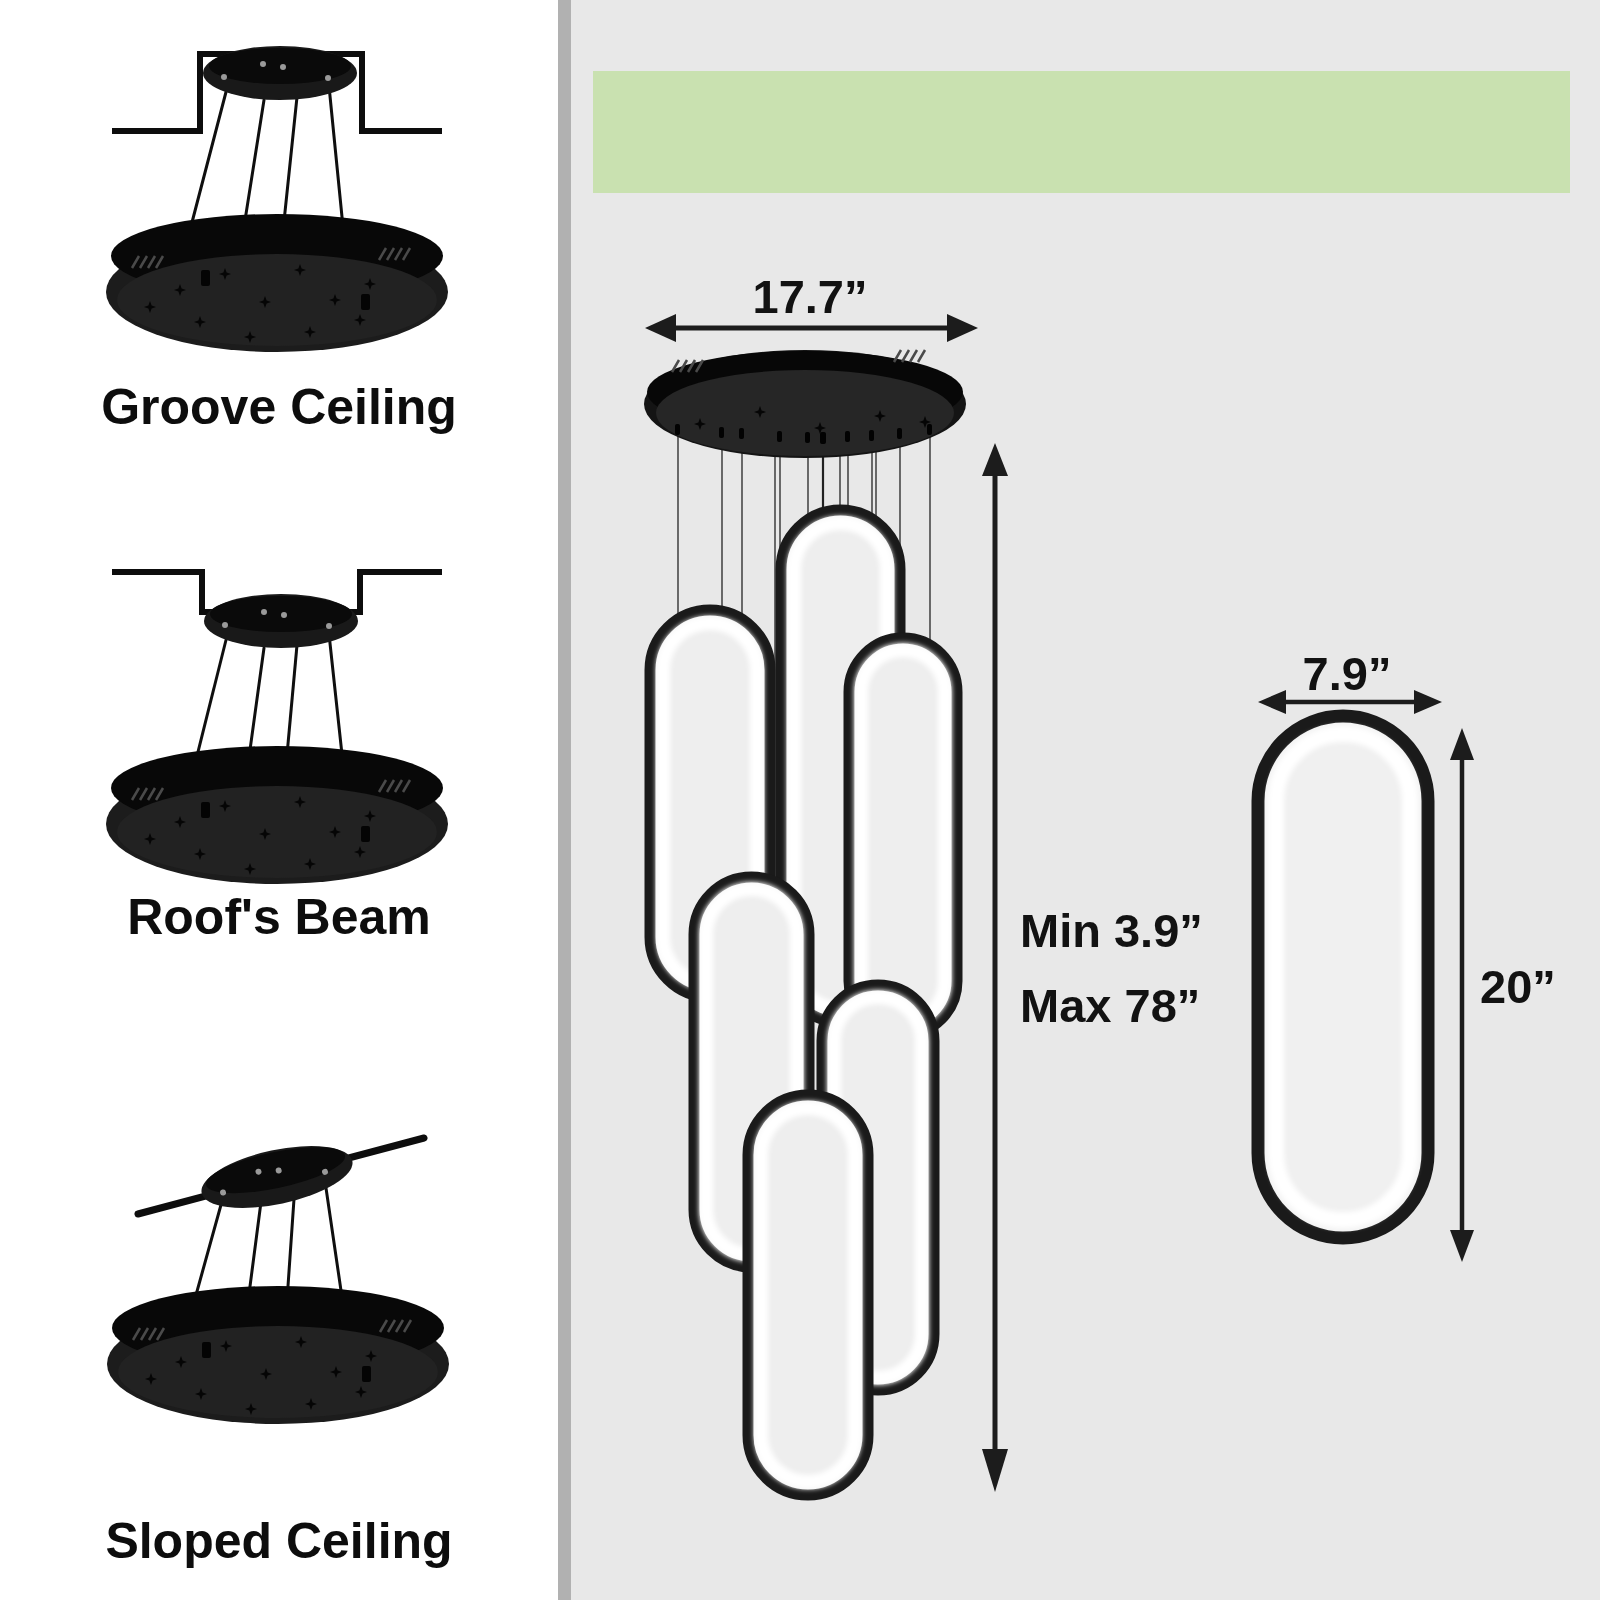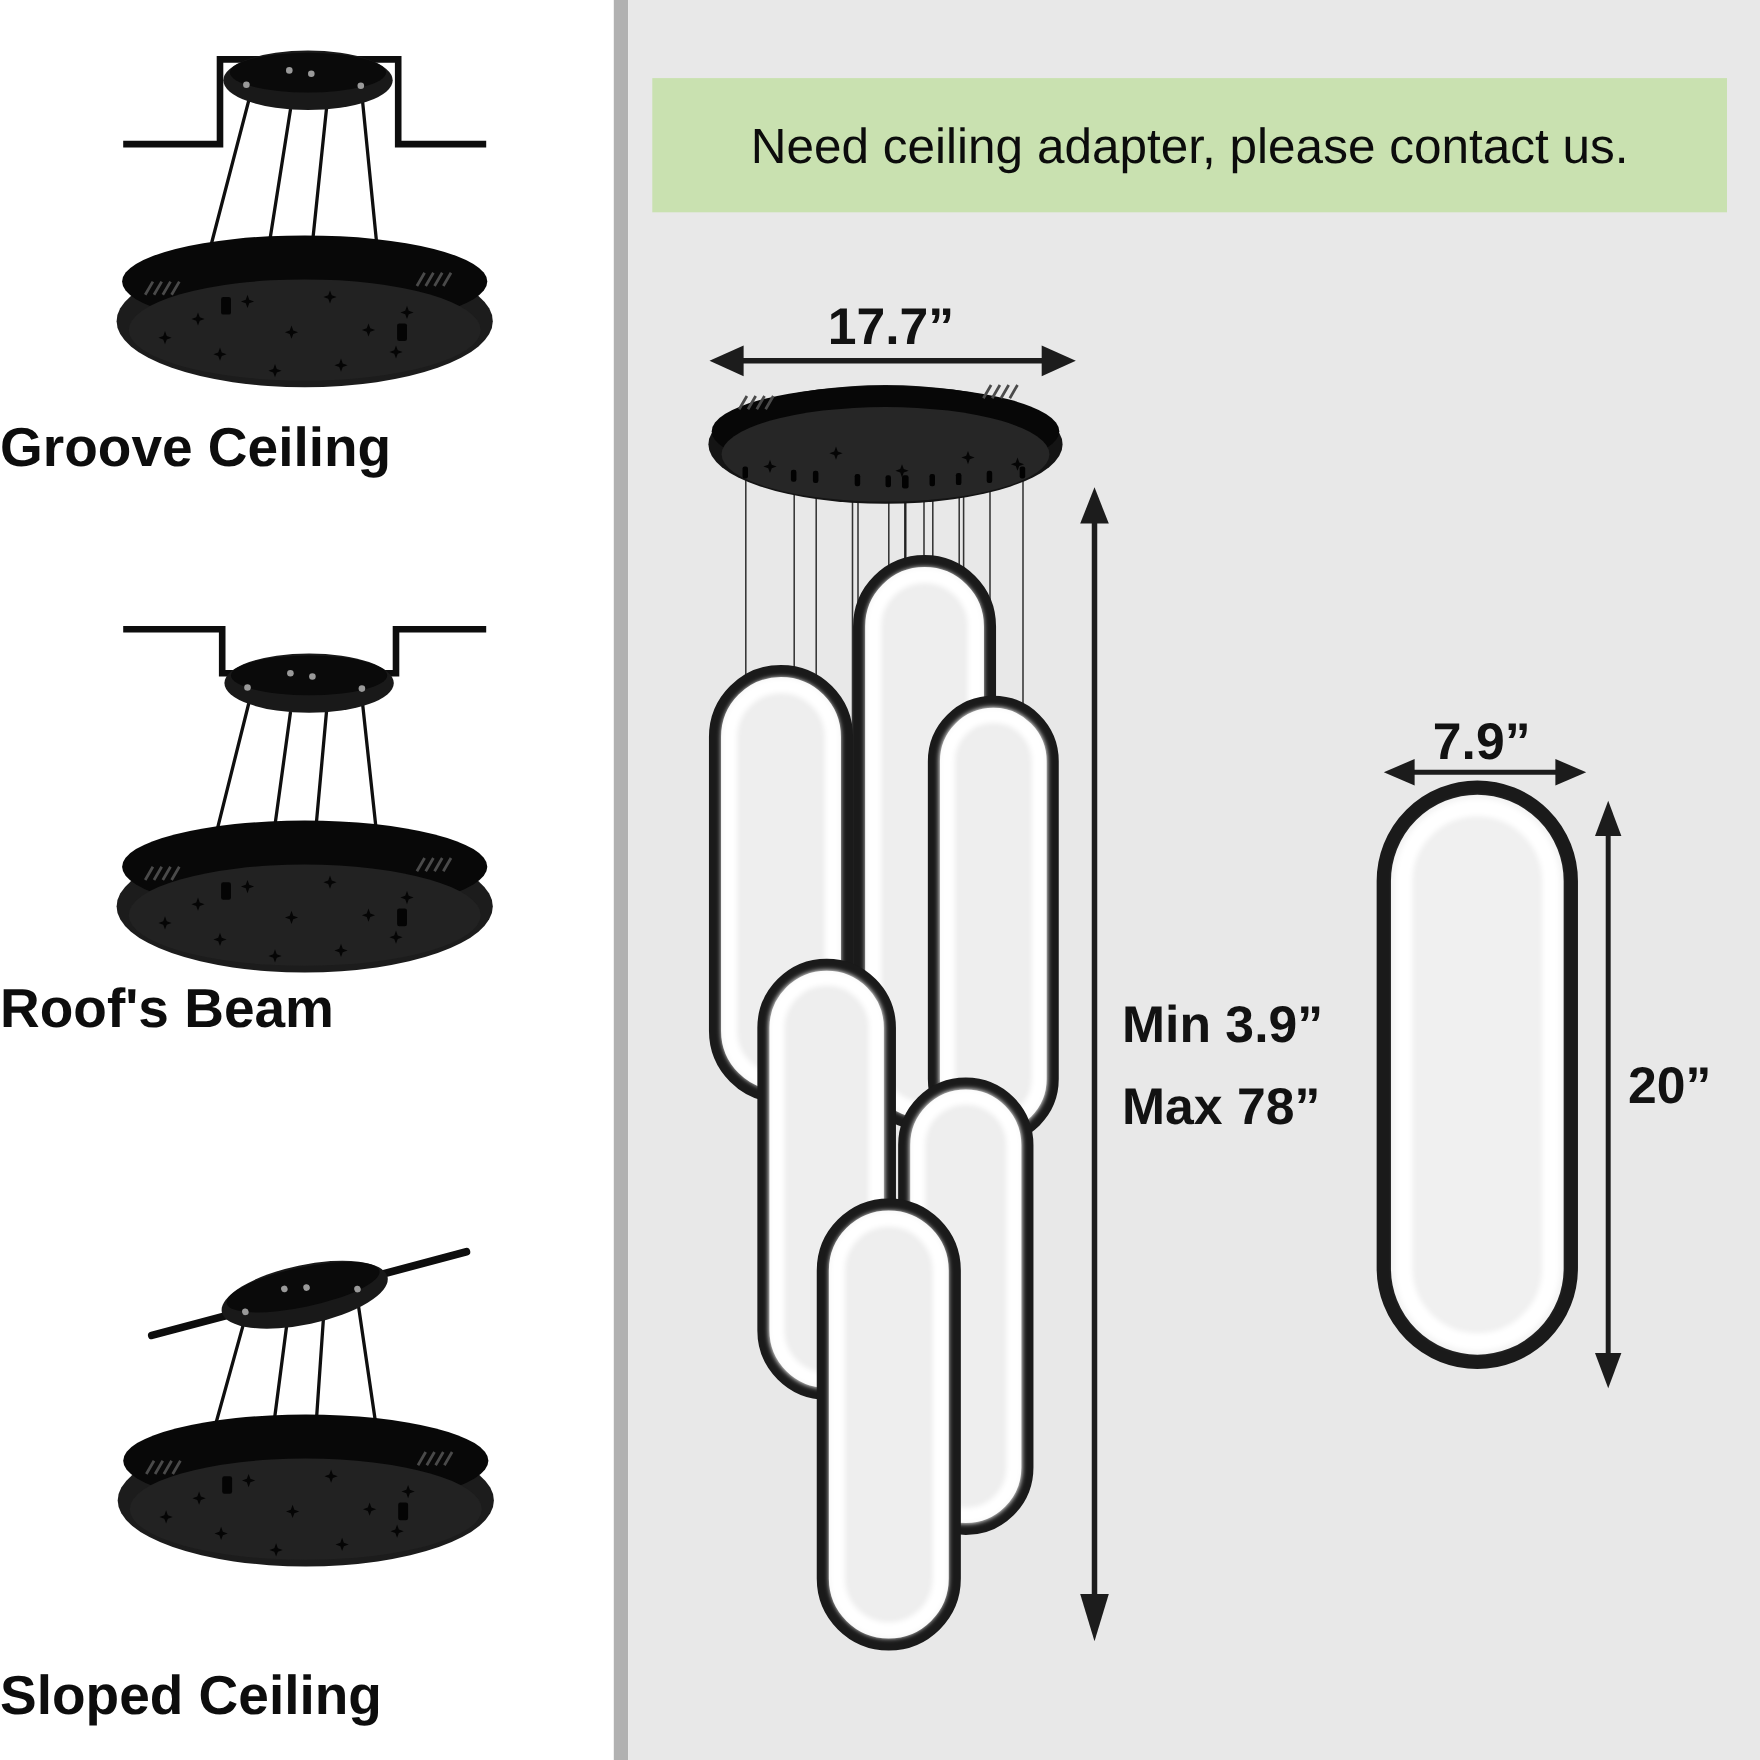--- a/index.html
+++ b/index.html
@@ -5,21 +5,21 @@
   html,body{margin:0;padding:0;background:#fff;}
   .stage{position:relative;width:1600px;height:1600px;overflow:hidden;
          font-family:"Liberation Sans",sans-serif;background:#ffffff;}
   .left-panel{position:absolute;left:0;top:0;width:558px;height:1600px;background:#ffffff;}
   .divider{position:absolute;left:558px;top:0;width:13px;height:1600px;background:#b1b1b1;}
   .main-panel{position:absolute;left:571px;top:0;width:1029px;height:1600px;background:#e8e8e8;}
   .figure-svg{position:absolute;left:0;top:0;width:1600px;height:1600px;display:block;}
   .banner{position:absolute;left:593px;top:71px;width:977px;height:122px;background:#c9e1b0;
           display:flex;flex-direction:column;align-items:center;justify-content:center;}
   .banner-line{font-size:45px;line-height:53px;color:#0c0c0c;white-space:nowrap;}
-  .caption{position:absolute;left:0;width:558px;font-weight:700;
+  .caption{position:absolute;left:0;width:558px;text-align:center;font-weight:700;
            font-size:50px;color:#0d0d0d;white-space:nowrap;}
   #cap1{top:378px;} #cap2{top:888px;} #cap3{top:1486px;margin-top:26px;}
   .dim{font-family:"Liberation Sans",sans-serif;font-weight:700;font-size:47px;fill:#121212;}
   .ring-outer{fill:#f3f3f3;stroke:#1a1a1a;stroke-width:11;}
   .ring-glow{fill:#eeeeee;stroke:#ffffff;stroke-width:14;filter:url(#soft);}
   .sring-outer{fill:#f3f3f3;stroke:#1a1a1a;stroke-width:13;}
   .sring-glow{fill:#f0f0f0;stroke:#ffffff;stroke-width:16;filter:url(#soft);}
   .wire{stroke:#333333;stroke-width:1.4;}
   .cord{stroke:#222222;stroke-width:2.2;}
   .dwire{stroke:#0f0f0f;stroke-width:3;stroke-linecap:round;}
@@ -206,20 +206,19 @@
       <g>
         <line class="arrow-s" x1="1462" y1="756" x2="1462" y2="1234"></line>
         <polygon class="ah" points="1462,728 1450,760 1474,760"></polygon>
         <polygon class="ah" points="1462,1262 1450,1230 1474,1230"></polygon>
         <text class="dim" x="1480" y="1003">20”</text>
       </g>
     </g>
   </svg>
 
   <div class="banner">
-    <div class="banner-line">Need ceiling adapter, please contact us.</div>
   </div>
 
   <div class="caption" id="cap1">Groove Ceiling</div>
   <div class="caption" id="cap2">Roof's Beam</div>
   <div class="caption" id="cap3">Sloped Ceiling</div>
 
 </div>
 
 </body></html>

